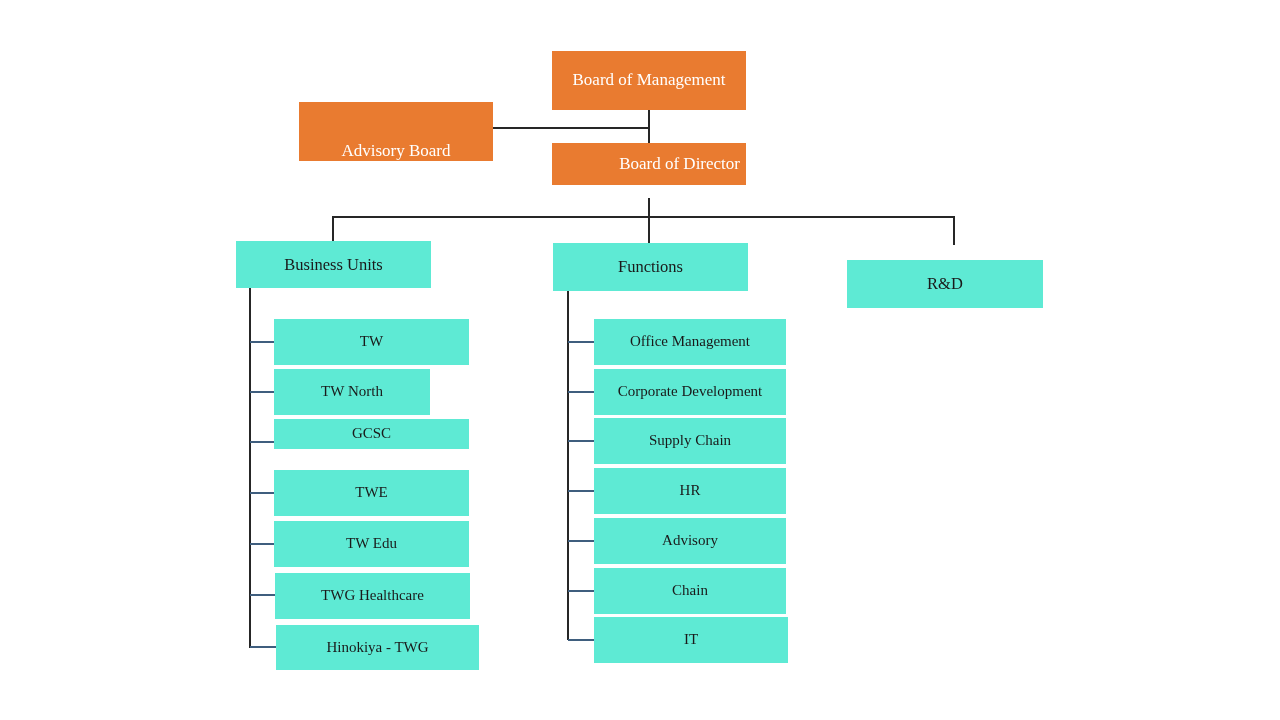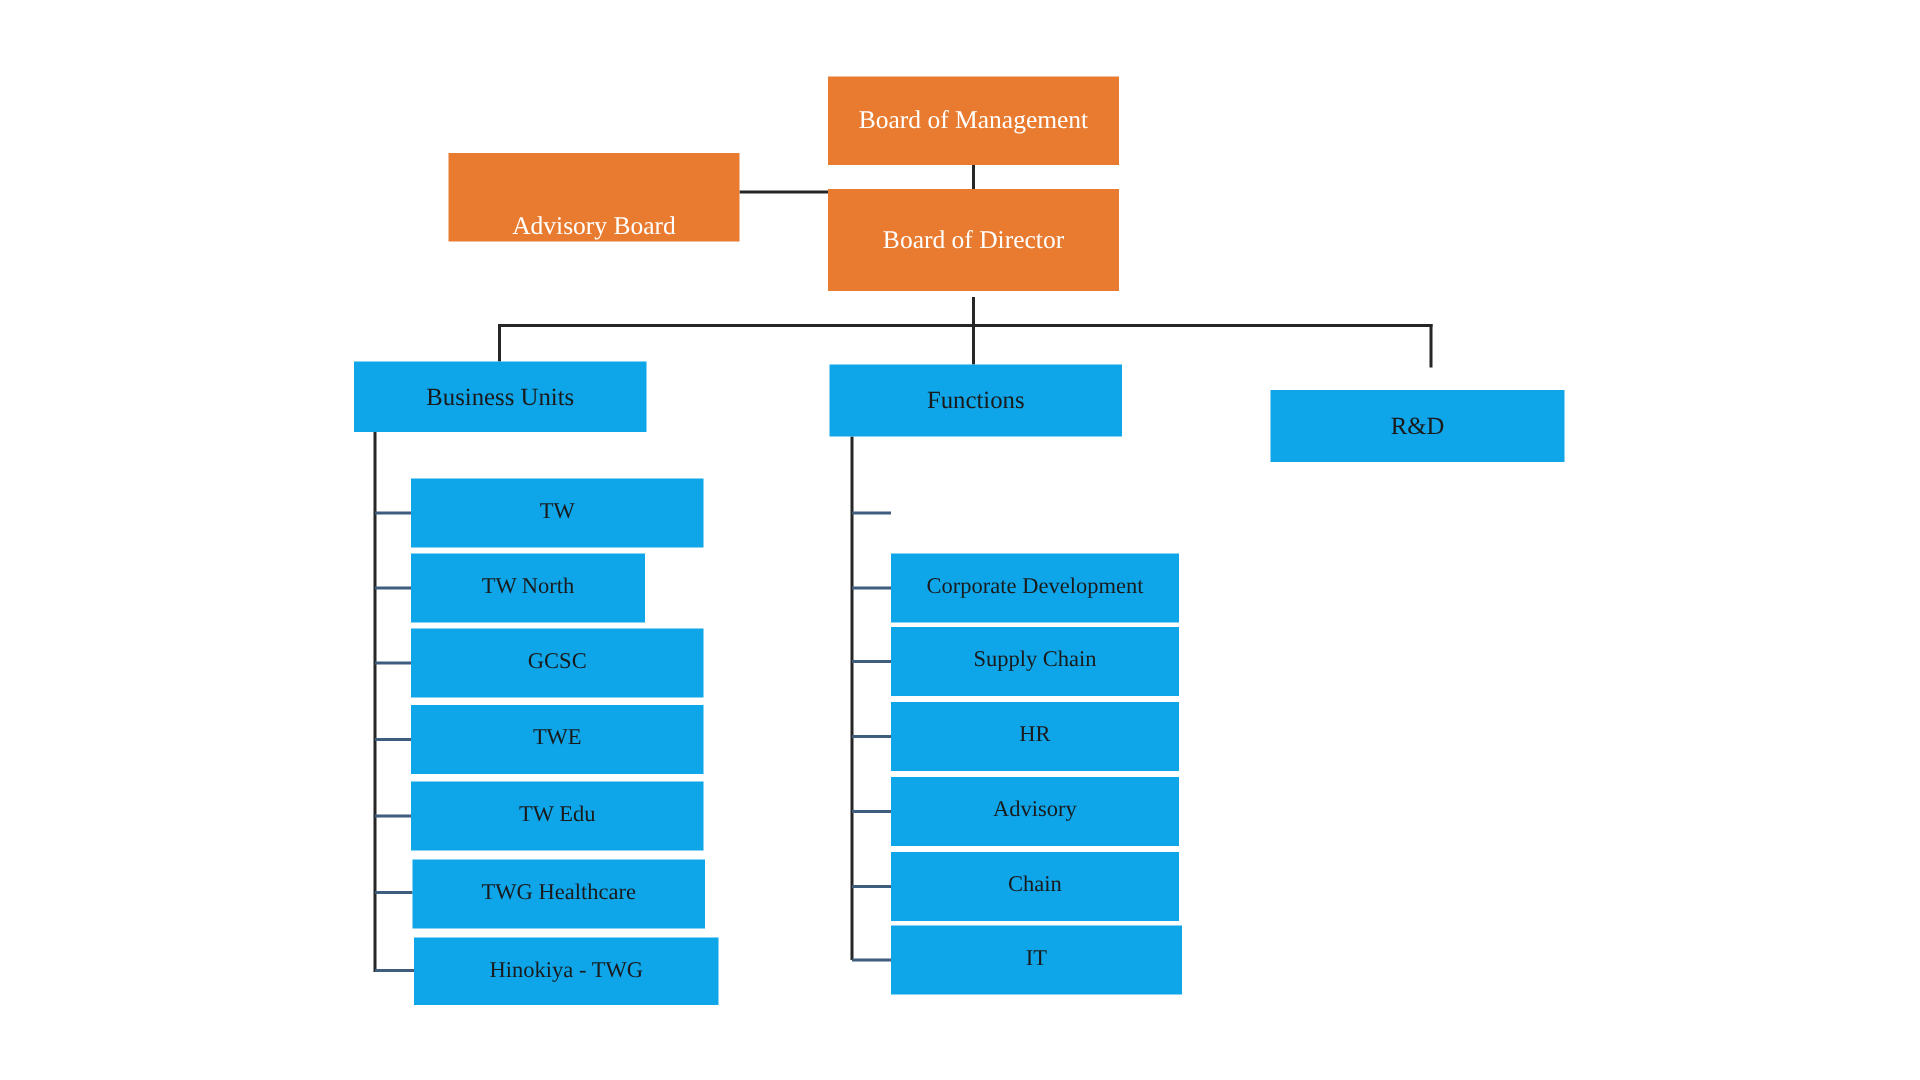--- a/index.html
+++ b/index.html
@@ -24,21 +24,21 @@
     justify-content: center;
     text-align: center;
     line-height: 1.18;
   }
   .node.orange {
     background: #E97B30;
     color: #FFFFFF;
     font-size: 17px;
   }
   .node.gray {
-    background: #0ea5e9;
+    background: #5eead4;
     color: #1A1A1A;
     font-size: 15px;
     align-items: center;
   }
   .node.gray.lvl2 {
     font-size: 16.5px;
   }
   .node .label {
     display: block;
     width: 100%;
@@ -91,21 +91,21 @@
   <div class="line thin h" style="left:568px; top:639px; width:26px;"></div>
 
   <div class="node orange" style="left:552px; top:51px; width:194px; height:59px;">
     <span class="label">Board of Management</span>
   </div>
 
   <div class="node orange" style="left:299px; top:102px; width:194px; height:59px;align-items:flex-end;">
     <span class="label">Advisory Board</span>
   </div>
 
-  <div class="node orange" style="left:552px; top:126px; width:194px; height:68px;">
+  <div class="node orange" style="left:552px; top:143px; width:194px; height:42px;text-align:right;">
     <span class="label">Board of Director</span>
   </div>
 
   <div class="node gray lvl2" style="left:236px; top:241px; width:195px; height:47px;">
     <span class="label">Business Units</span>
   </div>
 
   <div class="node gray lvl2" style="left:553px; top:243px; width:195px; height:48px;">
     <span class="label">Functions</span>
   </div>
@@ -113,36 +113,39 @@
   <div class="node gray lvl2" style="left:847px; top:260px; width:196px; height:48px;">
     <span class="label">R&amp;D</span>
   </div>
 
   <div class="node gray" style="left:274px; top:319px; width:195px; height:46px;">
     <span class="label">TW</span>
   </div>
   <div class="node gray" style="left:274px; top:369px; width:156px; height:46px;">
     <span class="label">TW North</span>
   </div>
-  <div class="node gray" style="left:274px; top:419px; width:195px; height:46px;">
+  <div class="node gray" style="left:274px; top:419px; width:195px; height:30px;">
     <span class="label">GCSC</span>
   </div>
   <div class="node gray" style="left:274px; top:470px; width:195px; height:46px;">
     <span class="label">TWE</span>
   </div>
   <div class="node gray" style="left:274px; top:521px; width:195px; height:46px;">
     <span class="label">TW Edu</span>
   </div>
   <div class="node gray" style="left:275px; top:573px; width:195px; height:46px;">
     <span class="label">TWG Healthcare</span>
   </div>
   <div class="node gray" style="left:276px; top:625px; width:203px; height:45px;">
     <span class="label">Hinokiya - TWG</span>
   </div>
 
+  <div class="node gray" style="left:594px; top:319px; width:192px; height:46px;">
+    <span class="label">Office Management</span>
+  </div>
   <div class="node gray" style="left:594px; top:369px; width:192px; height:46px;">
     <span class="label">Corporate Development</span>
   </div>
   <div class="node gray" style="left:594px; top:418px; width:192px; height:46px;">
     <span class="label">Supply Chain</span>
   </div>
   <div class="node gray" style="left:594px; top:468px; width:192px; height:46px;">
     <span class="label">HR</span>
   </div>
   <div class="node gray" style="left:594px; top:518px; width:192px; height:46px;">

